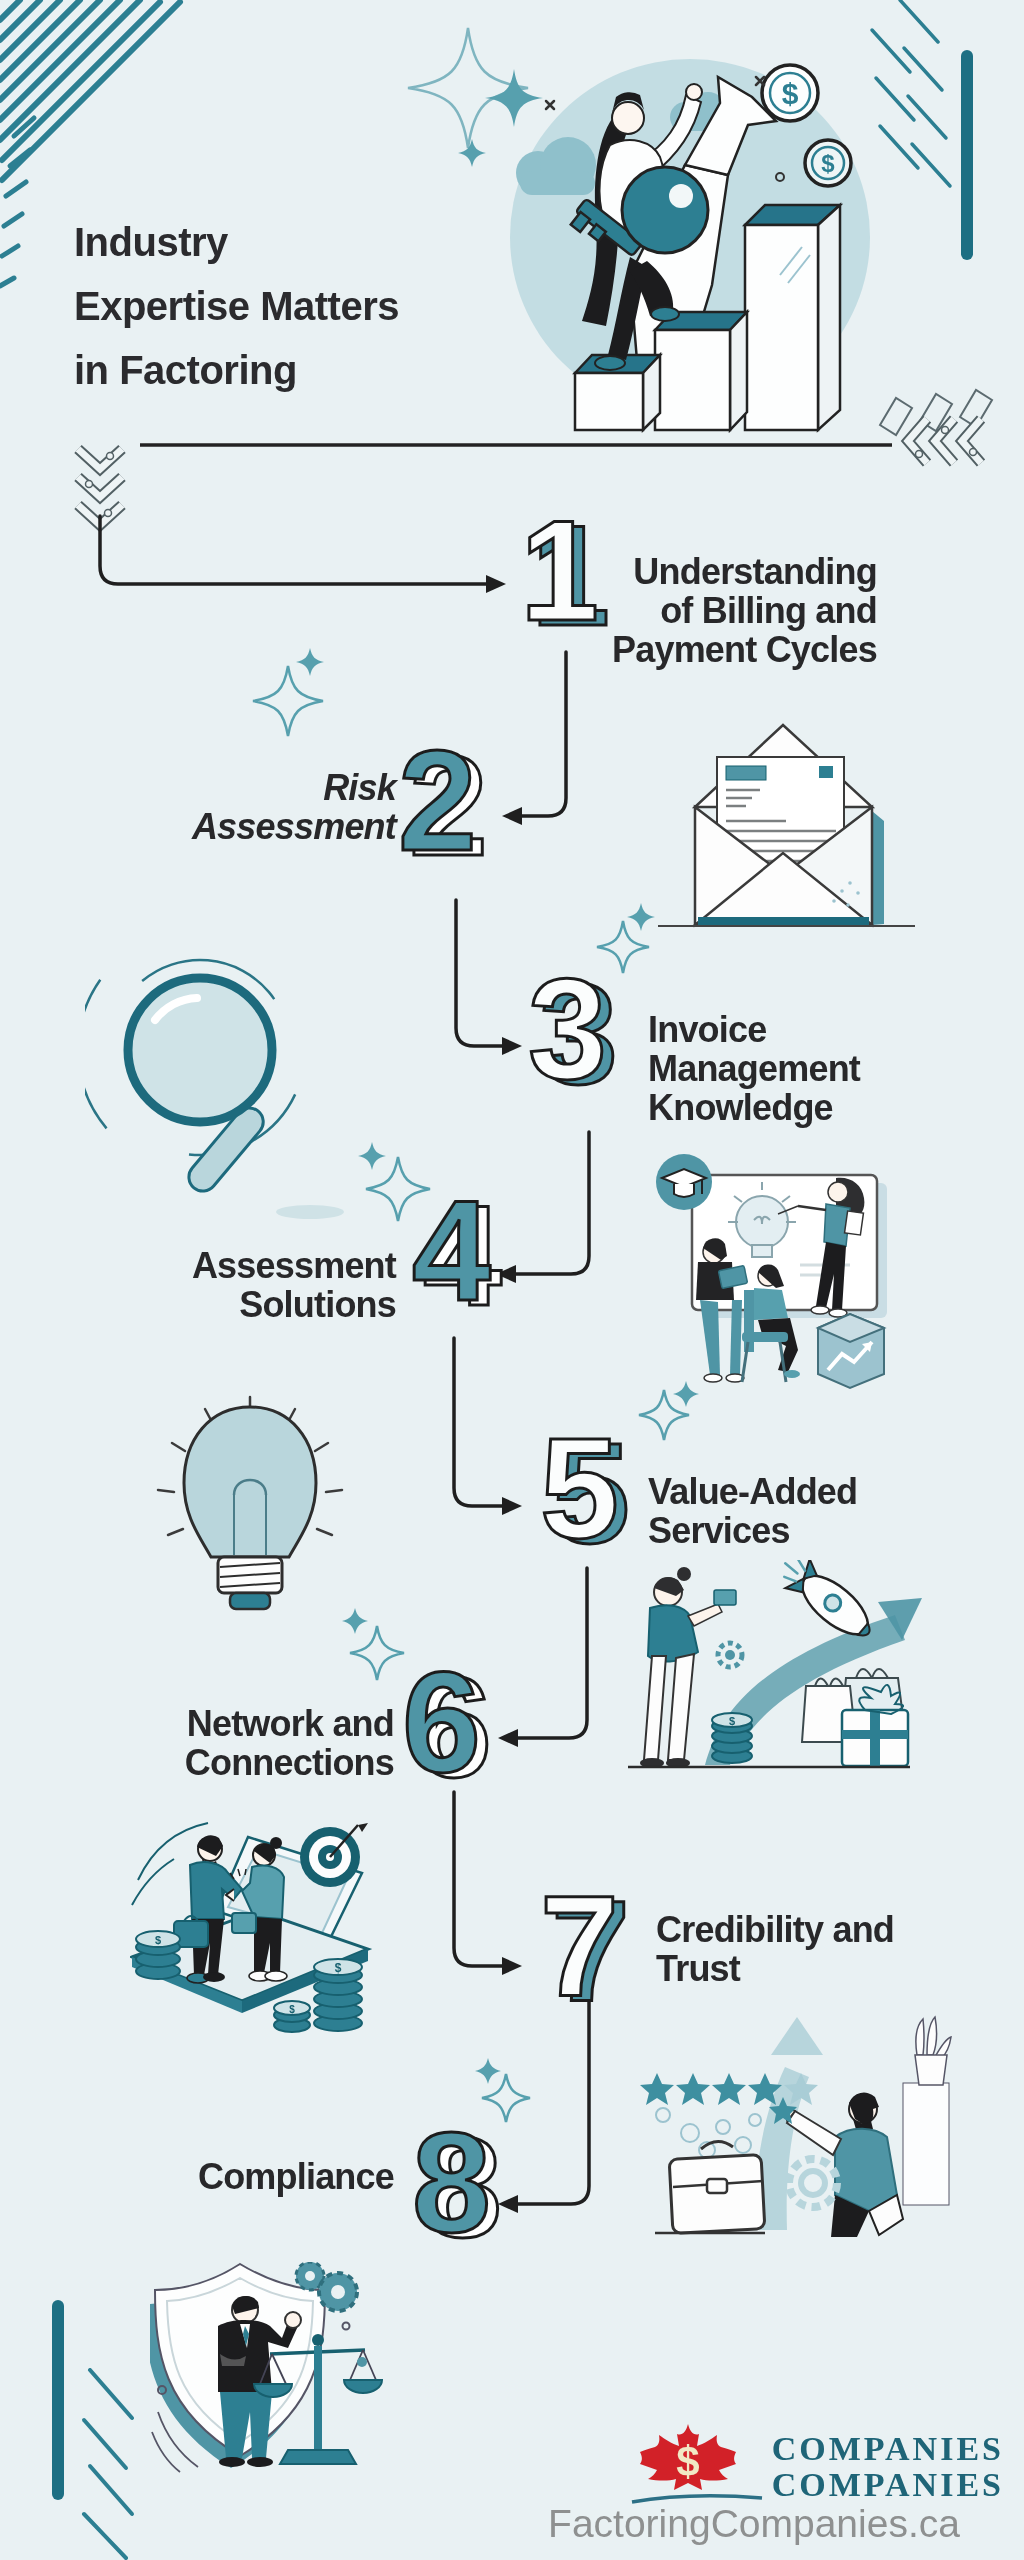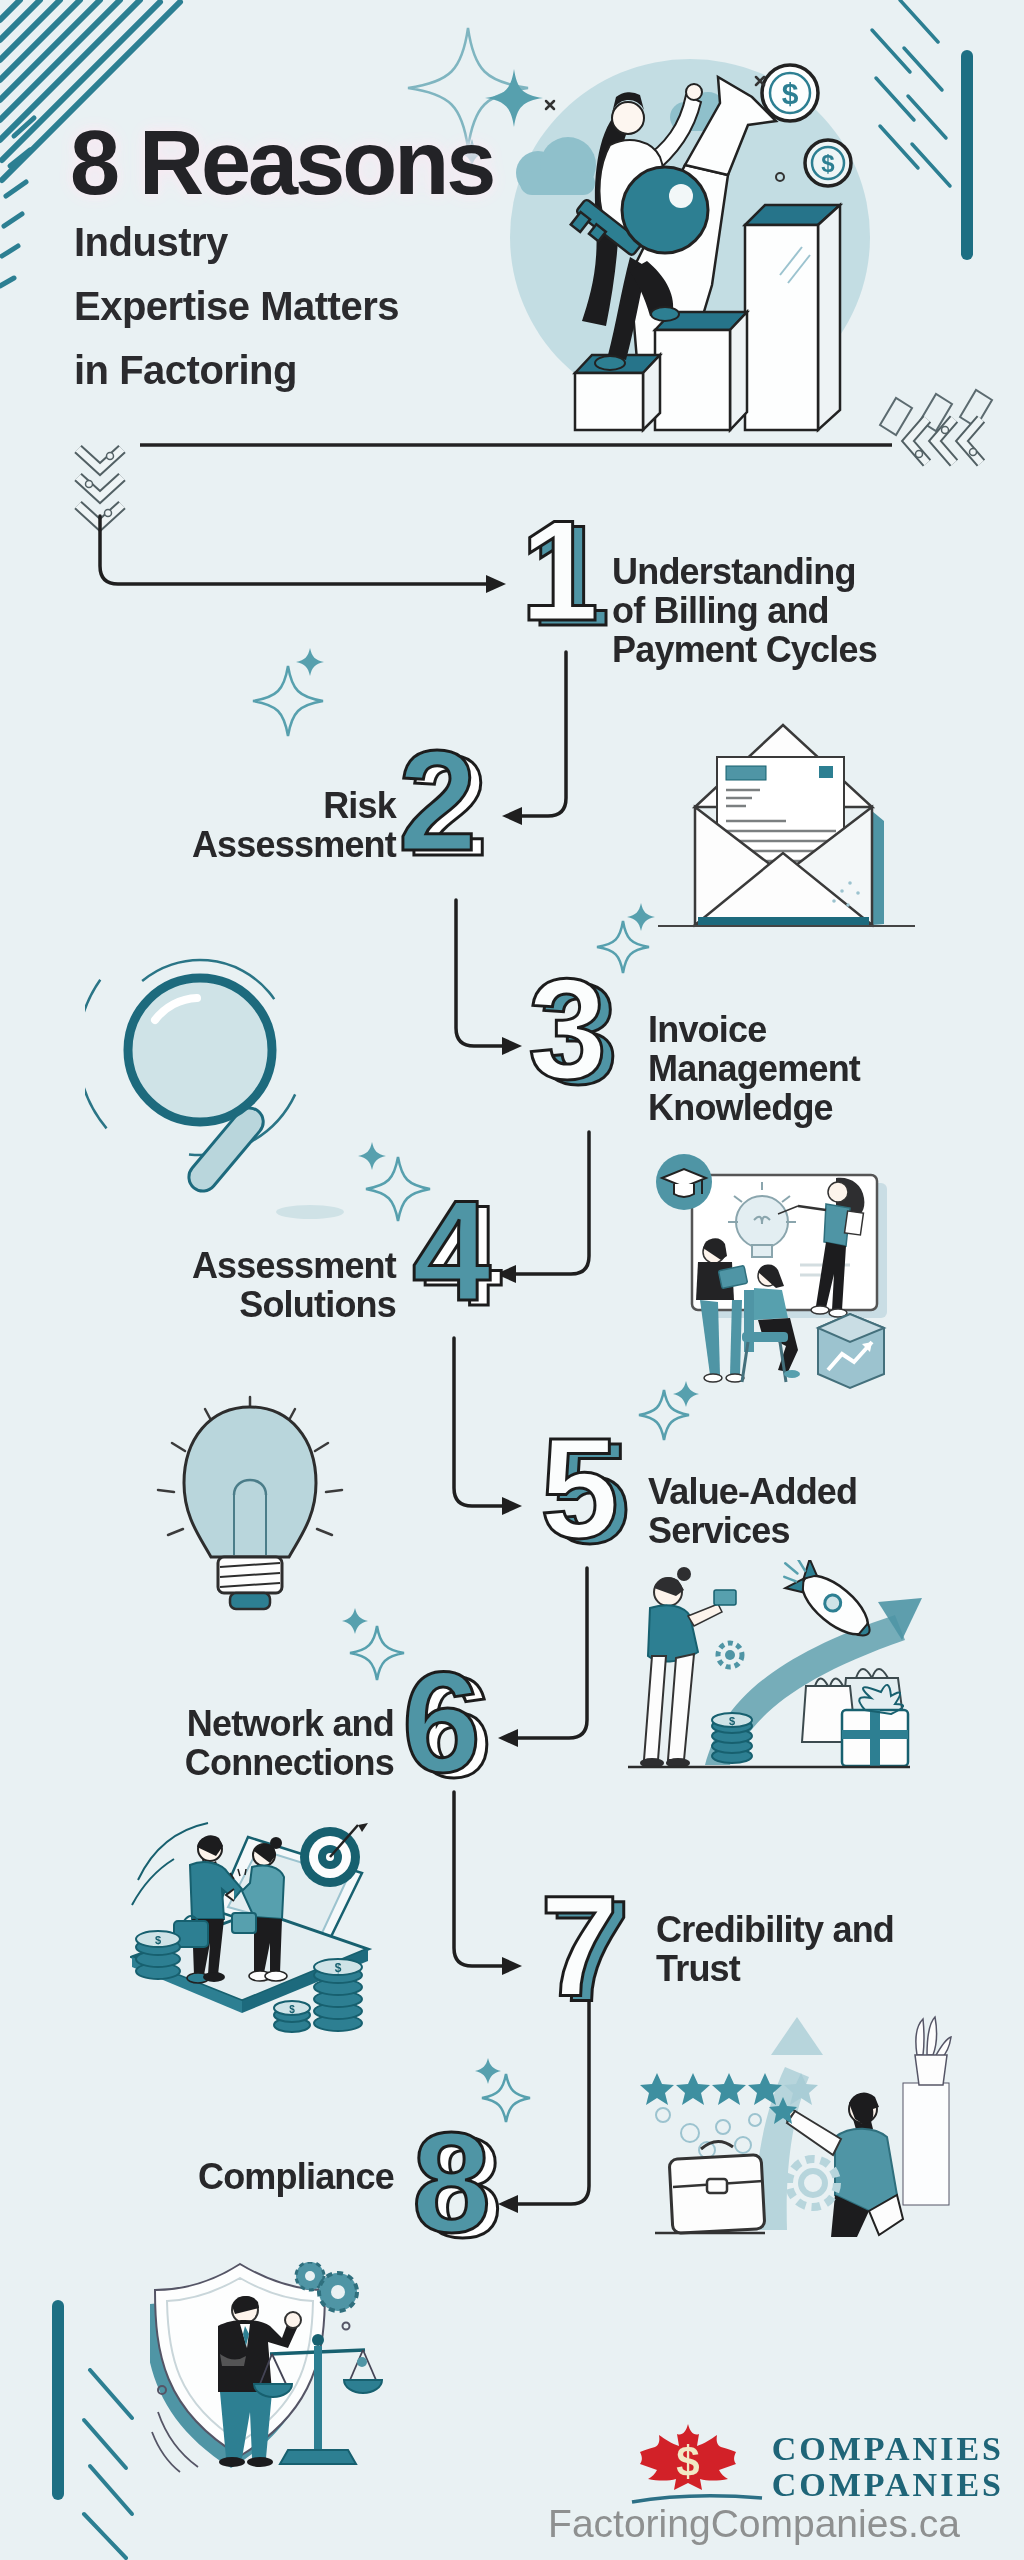--- a/index.html
+++ b/index.html
@@ -168,21 +168,20 @@
   <div class="abs tealbar" style="left:52px; top:2300px; height:200px;"></div>
   <svg class="abs" style="left:80px; top:2368px" width="80" height="192" viewBox="0 0 80 192">
     <g stroke="#2c7f92" stroke-width="4" stroke-linecap="round">
       <line x1="10" y1="2" x2="52" y2="50"></line>
         <line x1="4" y1="52" x2="46" y2="100"></line>
       <line x1="10" y1="98" x2="52" y2="146"></line>
         <line x1="4" y1="146" x2="46" y2="190"></line>
     </g>
   </svg>
 
-  <div class="abs h1">8 Reasons</div>
   <div class="abs sub">
     <div>Industry</div>
     <div>Expertise Matters</div>
     <div>in Factoring</div>
   </div>
 
   <svg class="abs" style="left:480px; top:25px" width="420" height="412" viewBox="0 0 420 412">
     <ellipse cx="210" cy="212" rx="180" ry="178" fill="#c3dde3"></ellipse>
     <g fill="#8fc0cb">
       <circle cx="58" cy="148" r="22"></circle>
@@ -278,26 +277,26 @@
     </div>
   <div class="abs num odd" style="left:540px; top:1875px;">
       <span class="back">7</span>
       <span class="face">7</span>
     </div>
   <div class="abs num even" style="left:412px; top:2112px;">
       <span class="back">8</span>
       <span class="face">8</span>
     </div>
 
-  <div class="abs itxt" style="left:612px; top:552px;">
+  <div class="abs itxt" style="left:612px; top:552px;text-align:right;">
     <div>Understanding</div>
       <div>of Billing and</div>
       <div>Payment Cycles</div>
   </div>
-  <div class="abs itxt right" style="left:96px; top:786px; width:300px;">
+  <div class="abs itxt right" style="left:96px; top:768px; width:300px;font-style:italic;">
     <div>Risk</div>
       <div>Assessment</div>
   </div>
   <div class="abs itxt" style="left:648px; top:1010px;">
     <div>Invoice</div>
       <div>Management</div>
       <div>Knowledge</div>
   </div>
   <div class="abs itxt right" style="left:96px; top:1246px; width:300px;">
     <div>Assessment</div>

